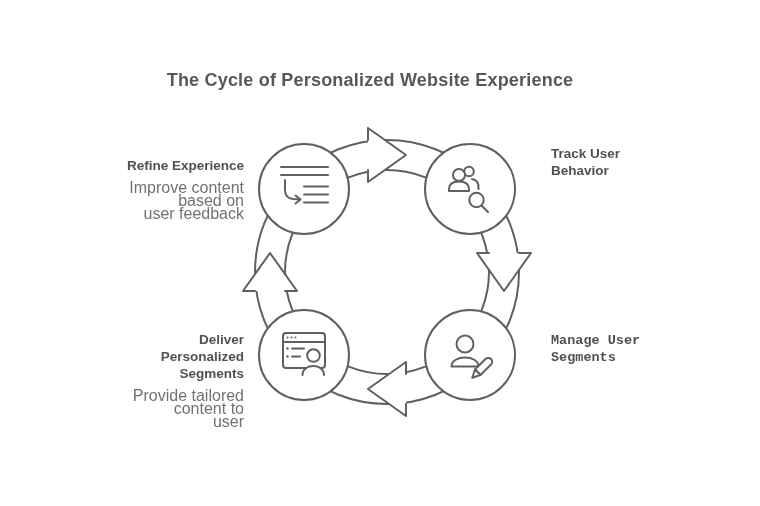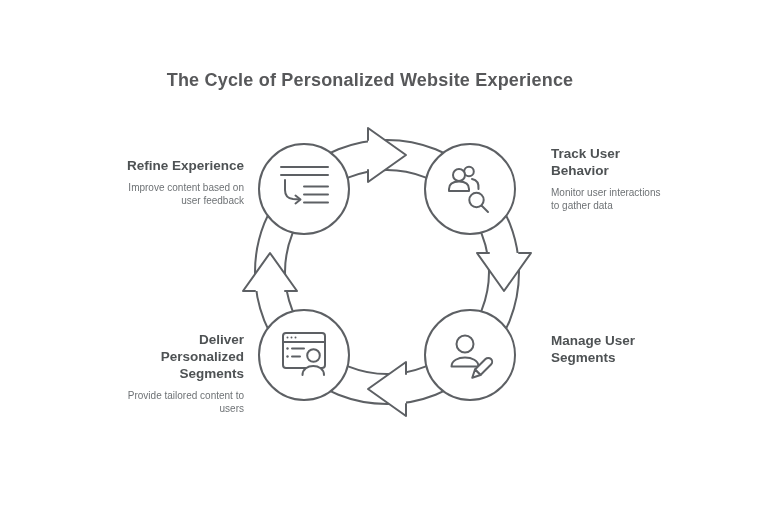--- a/index.html
+++ b/index.html
@@ -29,30 +29,30 @@
   .node-label.align-left{text-align:left;margin-left:24px;}
   .node-title{
     font-size:13.5px;
     font-weight:700;
     line-height:17px;
     color:#4e5254;
     white-space:pre-line;
   }
   .node-desc{
     margin-top:7px;
-    font-size:10px;
+    font-size:16px;
     font-weight:400;
     line-height:13px;
     color:#6e7275;
     white-space:pre-line;
   }
   
   .pos-refine  {left:124px; top:157px;}
   .pos-track   {left:527px; top:145px;}
-  .pos-manage  {left:527px; top:332px;}
+  .pos-manage  {left:527px; top:332px;font-family:Liberation Mono, monospace;}
   .pos-deliver {left:124px; top:331px;}
 </style>
 </head>
 <body>
 
 <div class="stage">
 
   <h1 class="page-title">The Cycle of Personalized Website Experience</h1>
 
   <svg class="diagram-svg" width="760" height="506" viewBox="0 0 760 506">
@@ -137,30 +137,28 @@
 
   <div class="node-label align-right pos-refine">
     <div class="node-title">Refine Experience</div>
     <div class="node-desc">Improve content based on
 user feedback</div>
   </div>
 
   <div class="node-label align-left pos-track">
     <div class="node-title">Track User
 Behavior</div>
-    <div class="node-desc">Monitor user interactions
-to gather data</div>
   </div>
 
   <div class="node-label align-left pos-manage">
     <div class="node-title">Manage User
 Segments</div>
   </div>
 
   <div class="node-label align-right pos-deliver">
     <div class="node-title">Deliver
 Personalized
 Segments</div>
     <div class="node-desc">Provide tailored content to
-users</div>
+user</div>
   </div>
 
 </div>
 
 </body></html>

